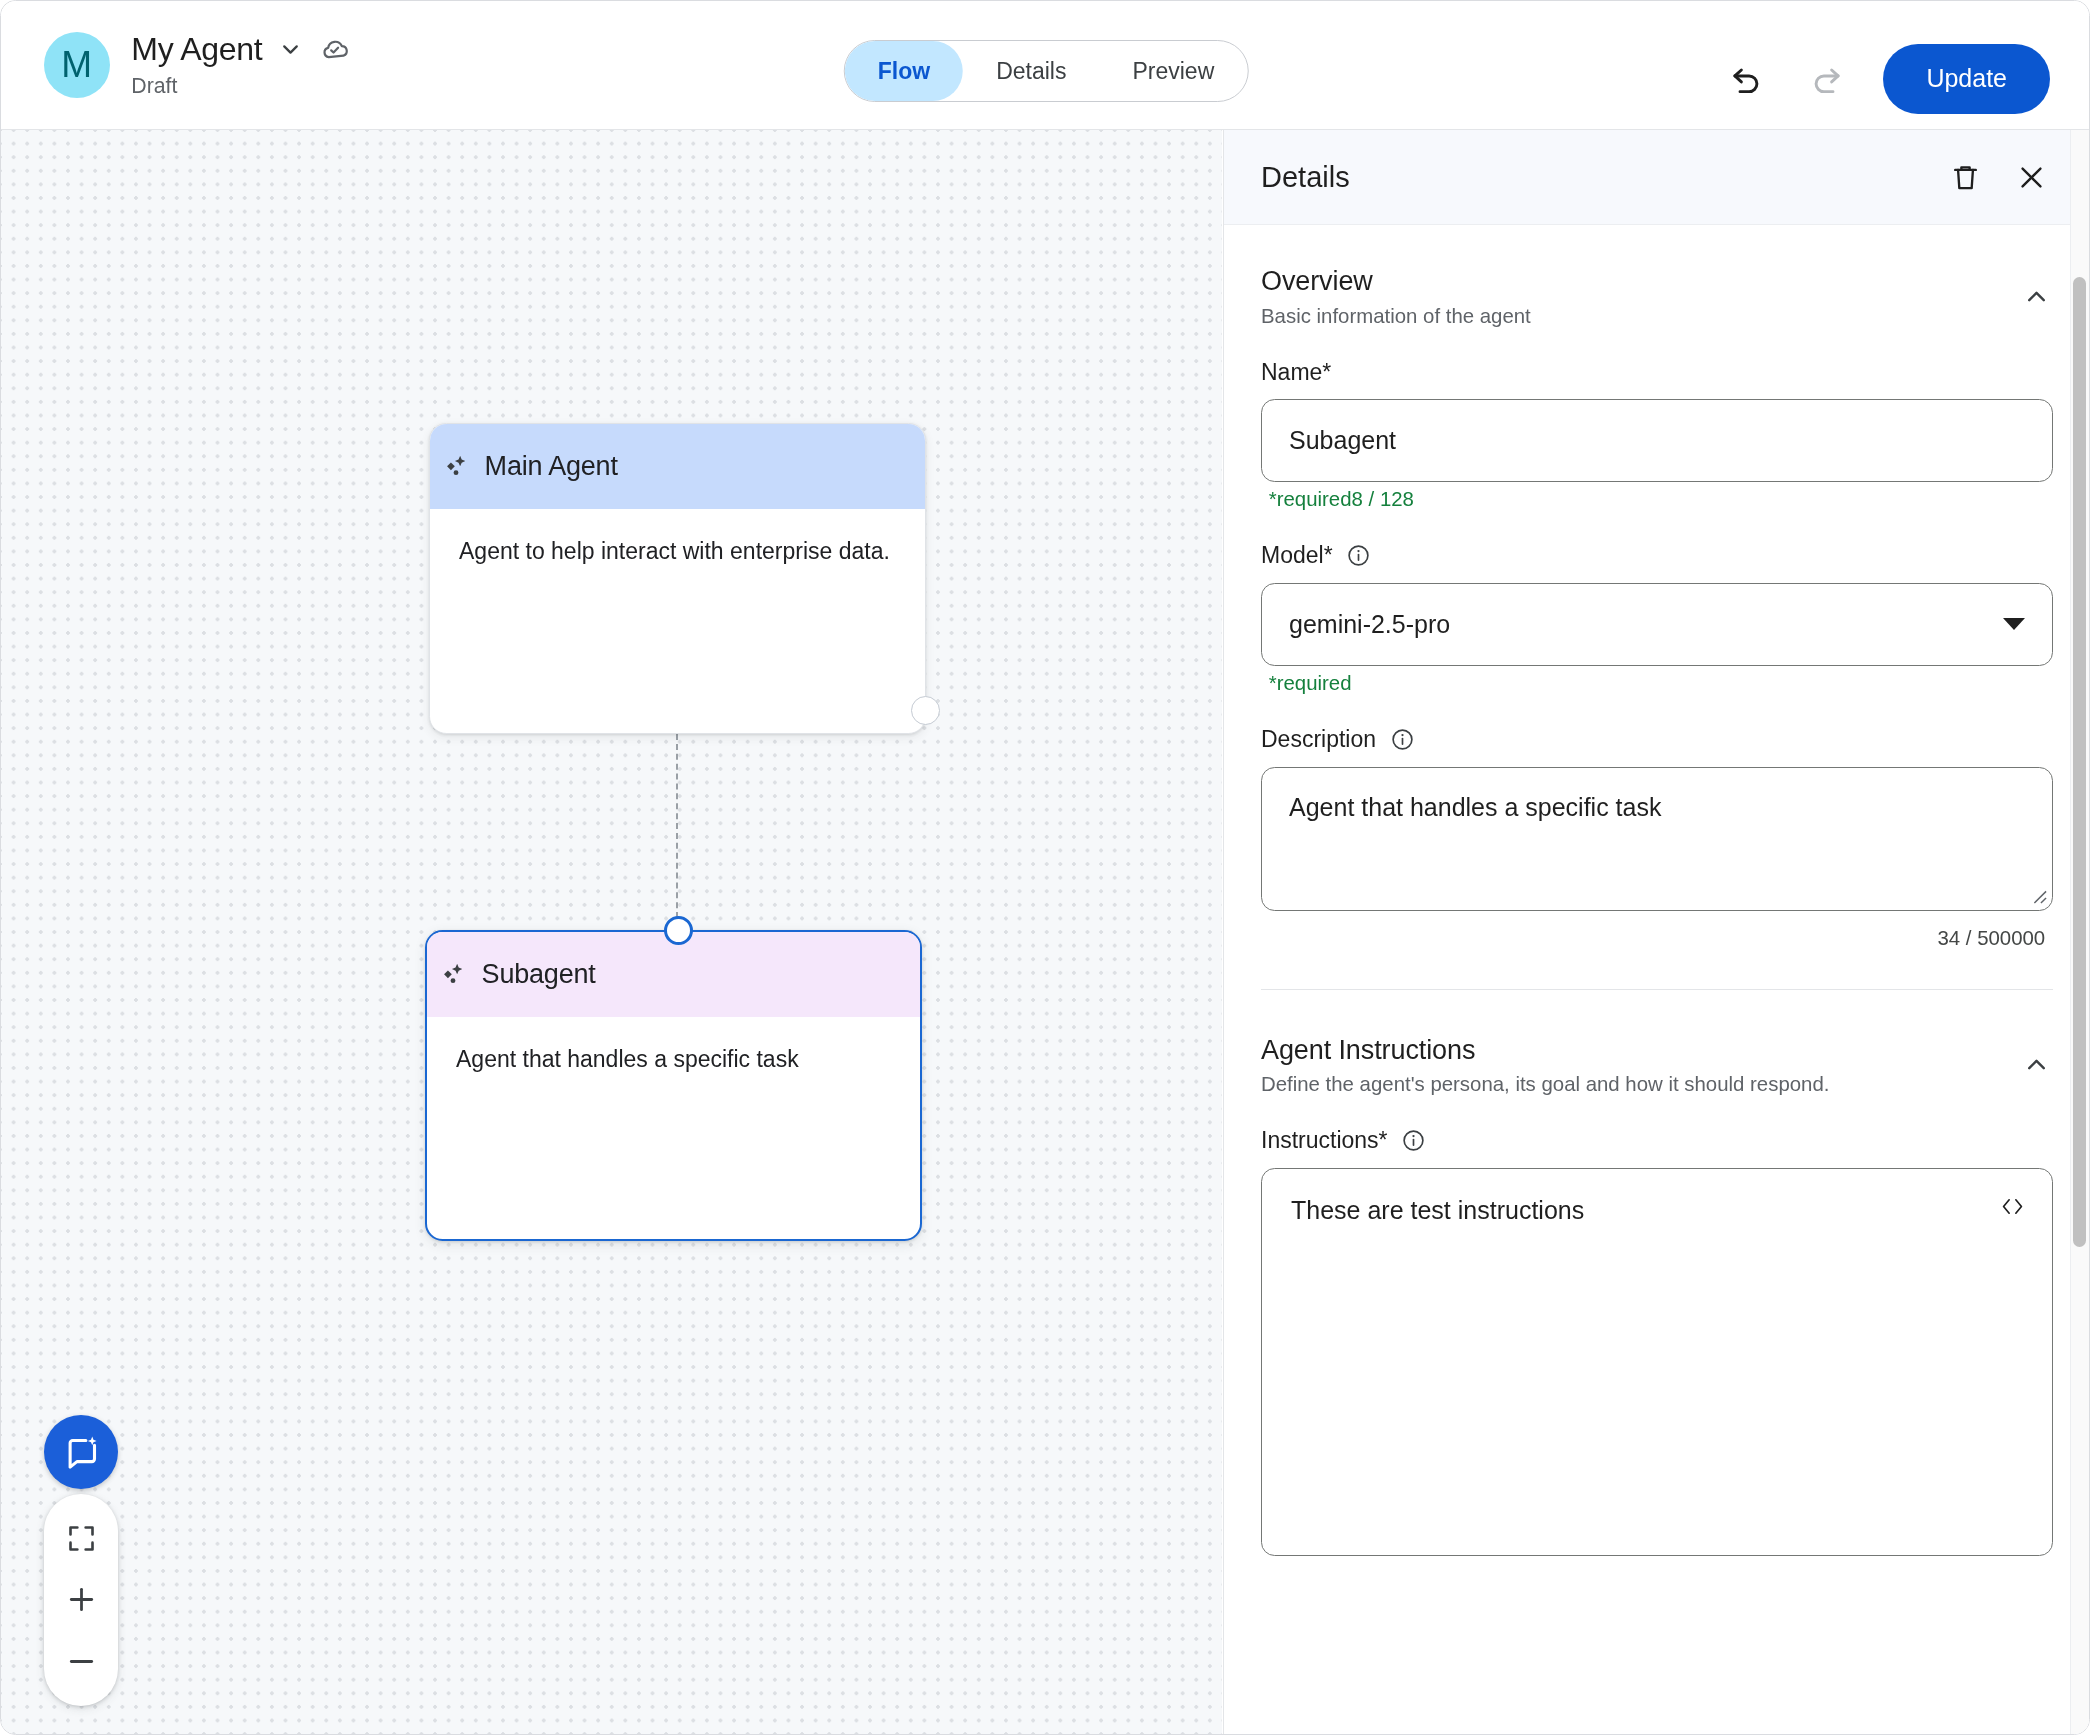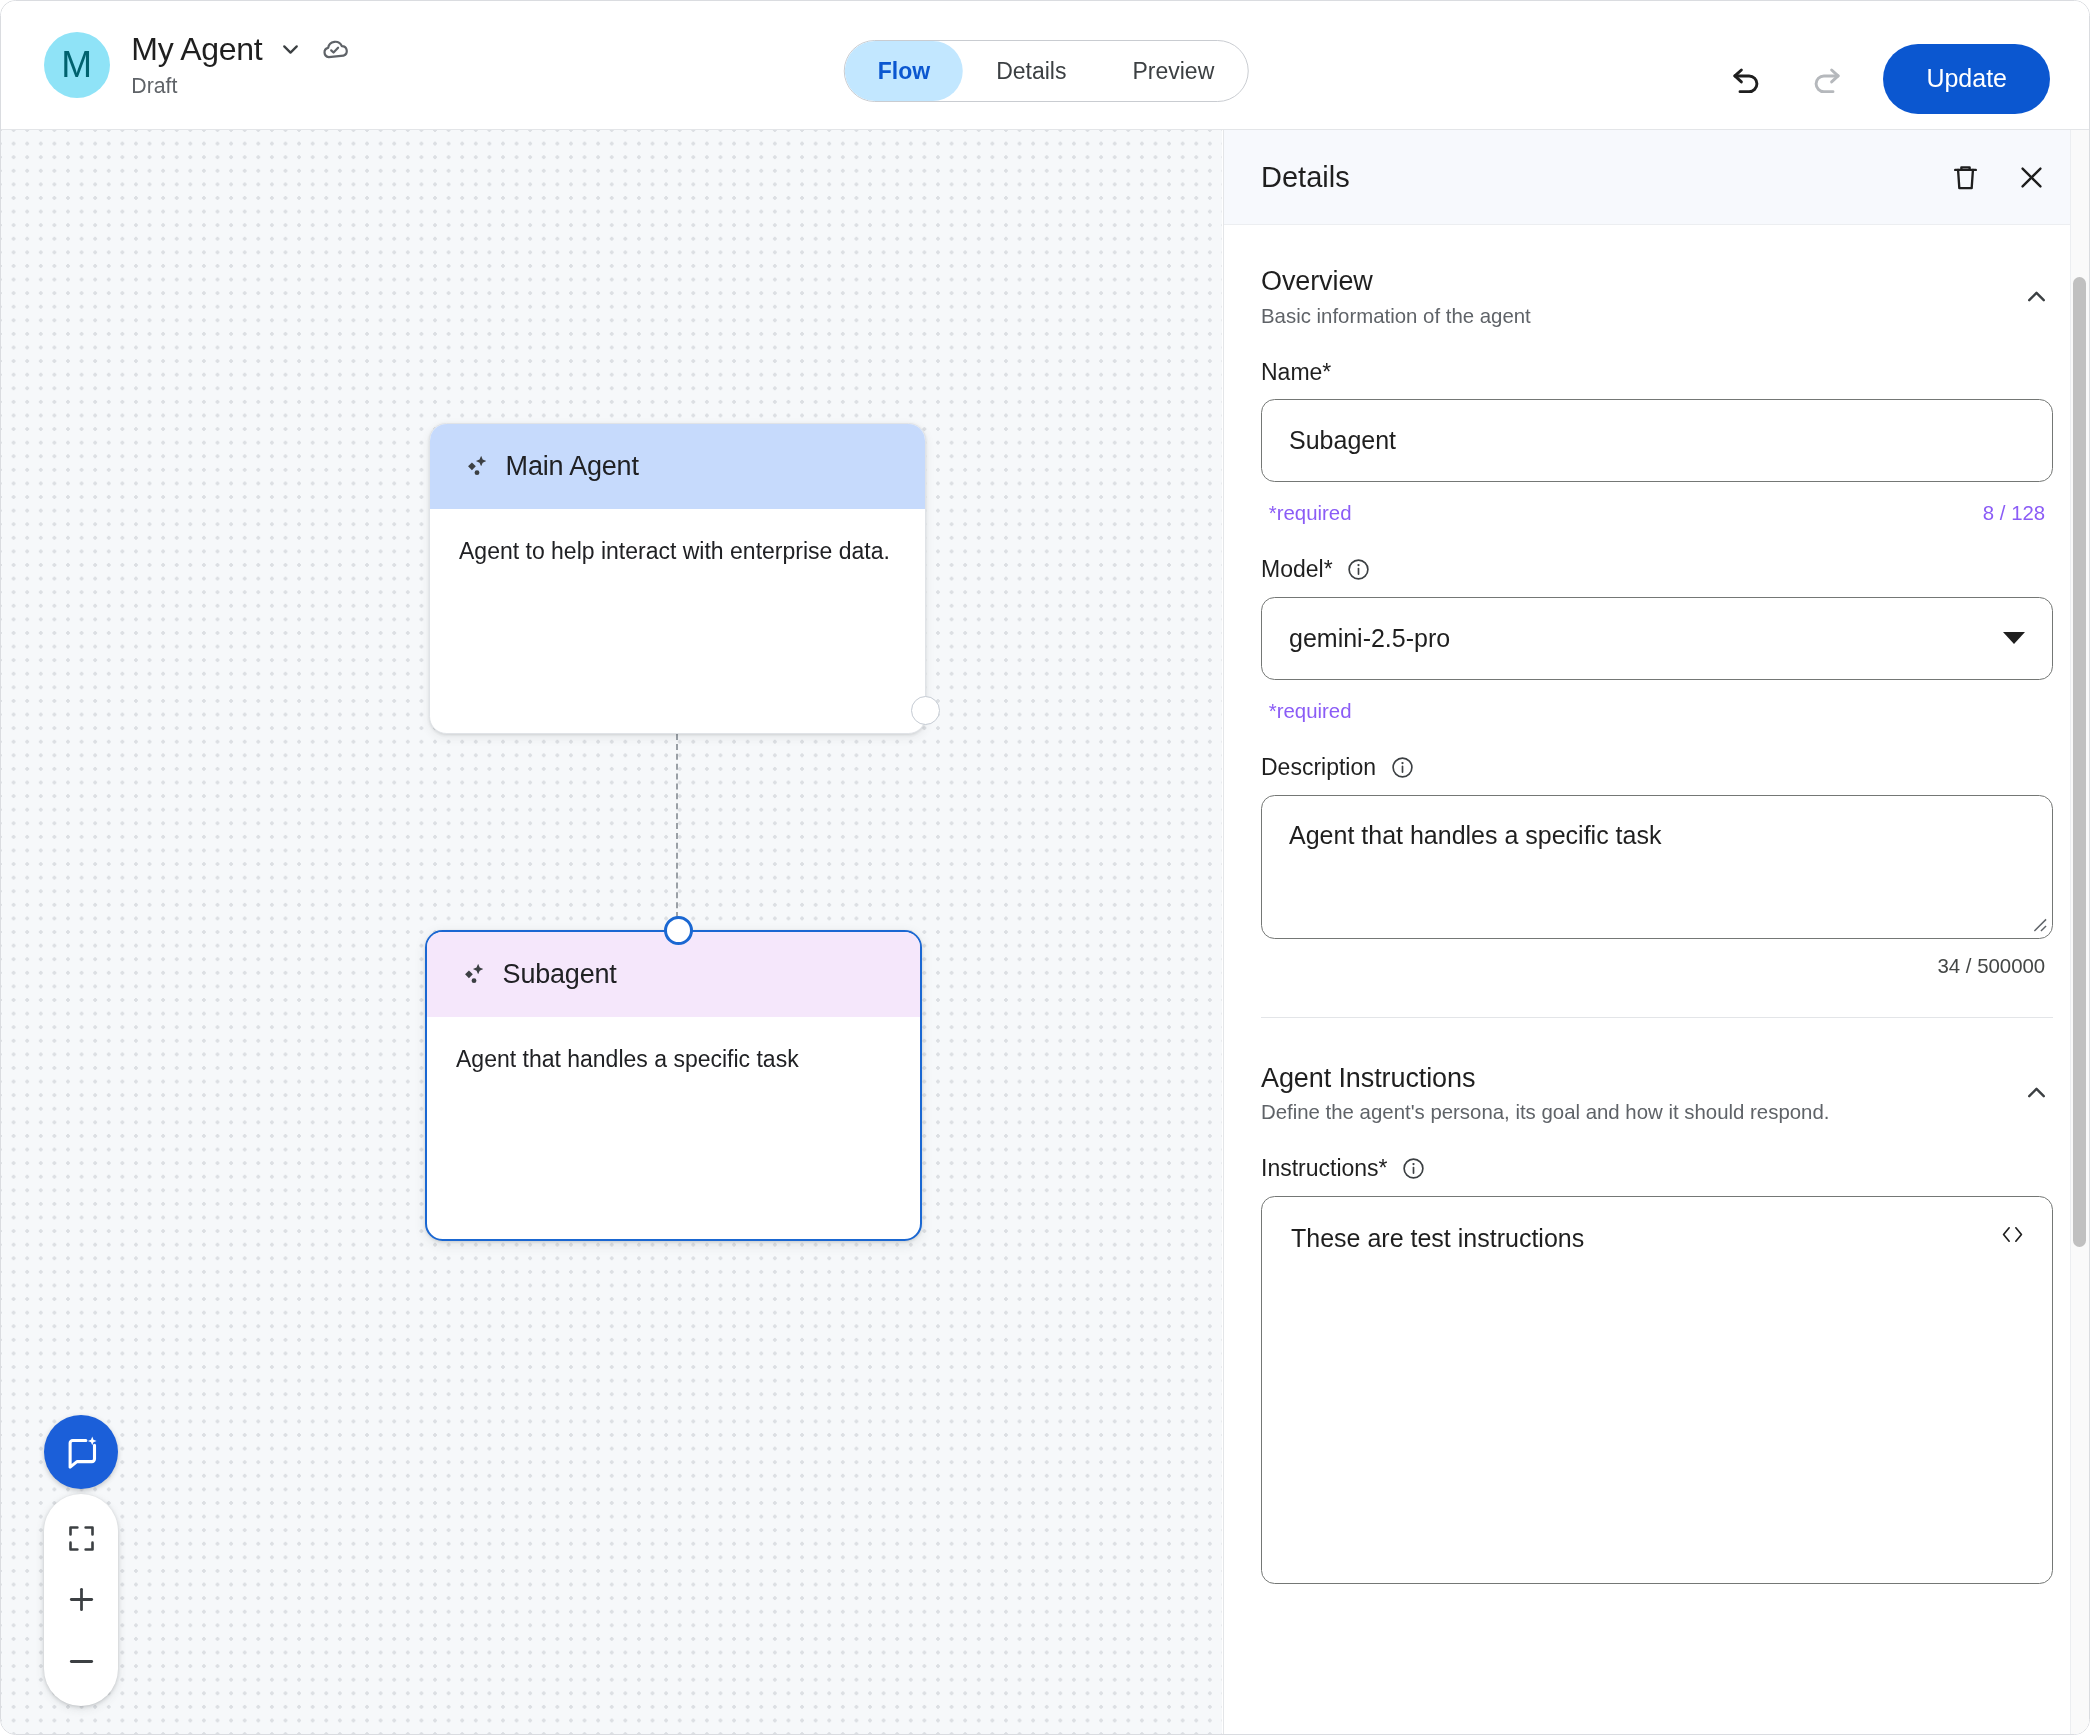--- a/index.html
+++ b/index.html
@@ -175,21 +175,21 @@
     left: 424px; top: 800px;
     border: 2.9px solid #1a67d2;
     box-shadow: 0 1px 2.9px rgba(60,64,67,.18), 0 3.9px 11.6px rgba(60,64,67,.10);
   }
 
   .node-head {
     height: 85px;
     display: flex;
     align-items: center;
     gap: 13.6px;
-    padding: 0 33px;
+    padding: 0 12px;
   }
 
   .node-head-main { background: #c6dafc; }
   .node-head-sub  { background: #f5e7fb; }
 
   .node-title {
     font-size: 27px;
     color: #202124;
     letter-spacing: -0.2px;
   }
@@ -368,25 +368,24 @@
 
   .caret {
     width: 0; height: 0;
     border-left: 11.6px solid transparent;
     border-right: 11.6px solid transparent;
     border-top: 12.6px solid #1f1f1f;
   }
 
   .helper-row {
     display: flex;
-    justify-content: space-between;
-    margin-top: 20px;
+    margin-top: 6px;
     padding: 0 7.8px;
     font-size: 20.4px;
-    color: #8b5cf6;
+    color: #15803d;
   }
 
   .textarea {
     position: relative;
     width: 100%;
     height: 144px;
     border: 1px solid #747775;
     border-radius: 13.6px;
     padding: 25px 27px;
     font-size: 25px;

